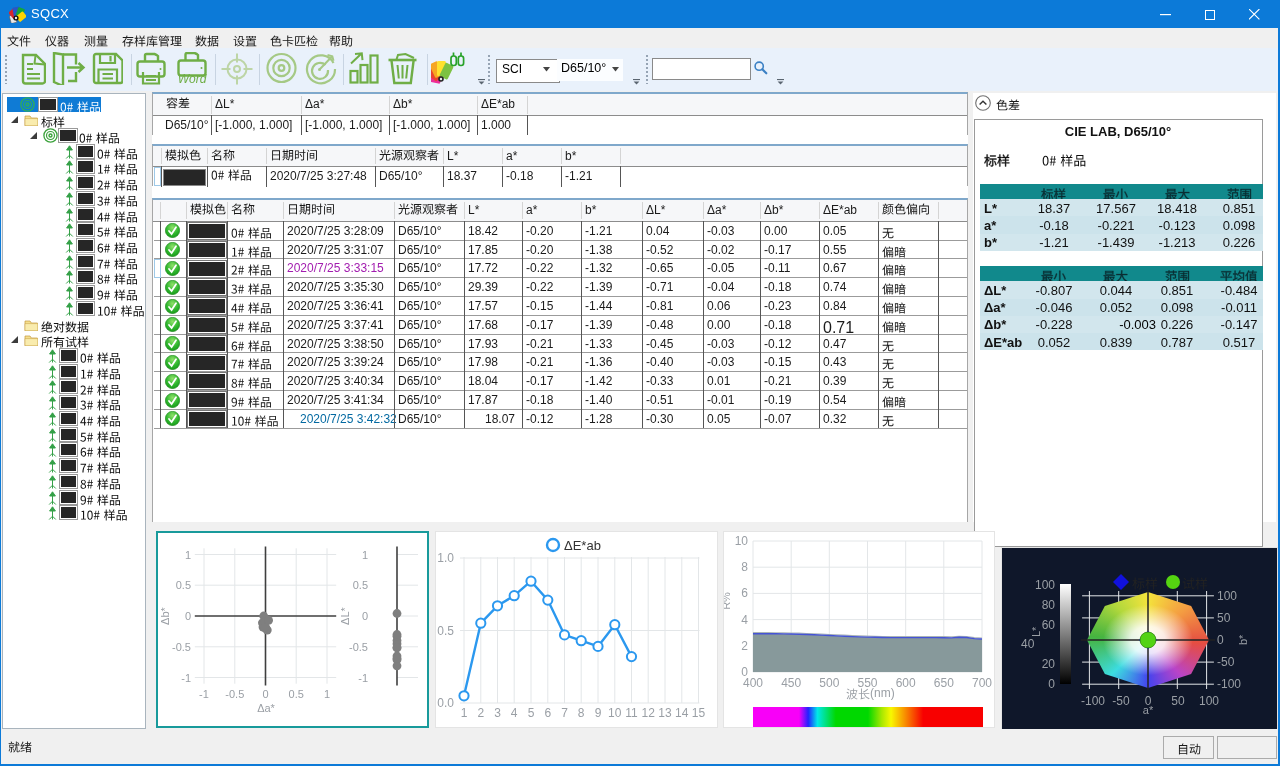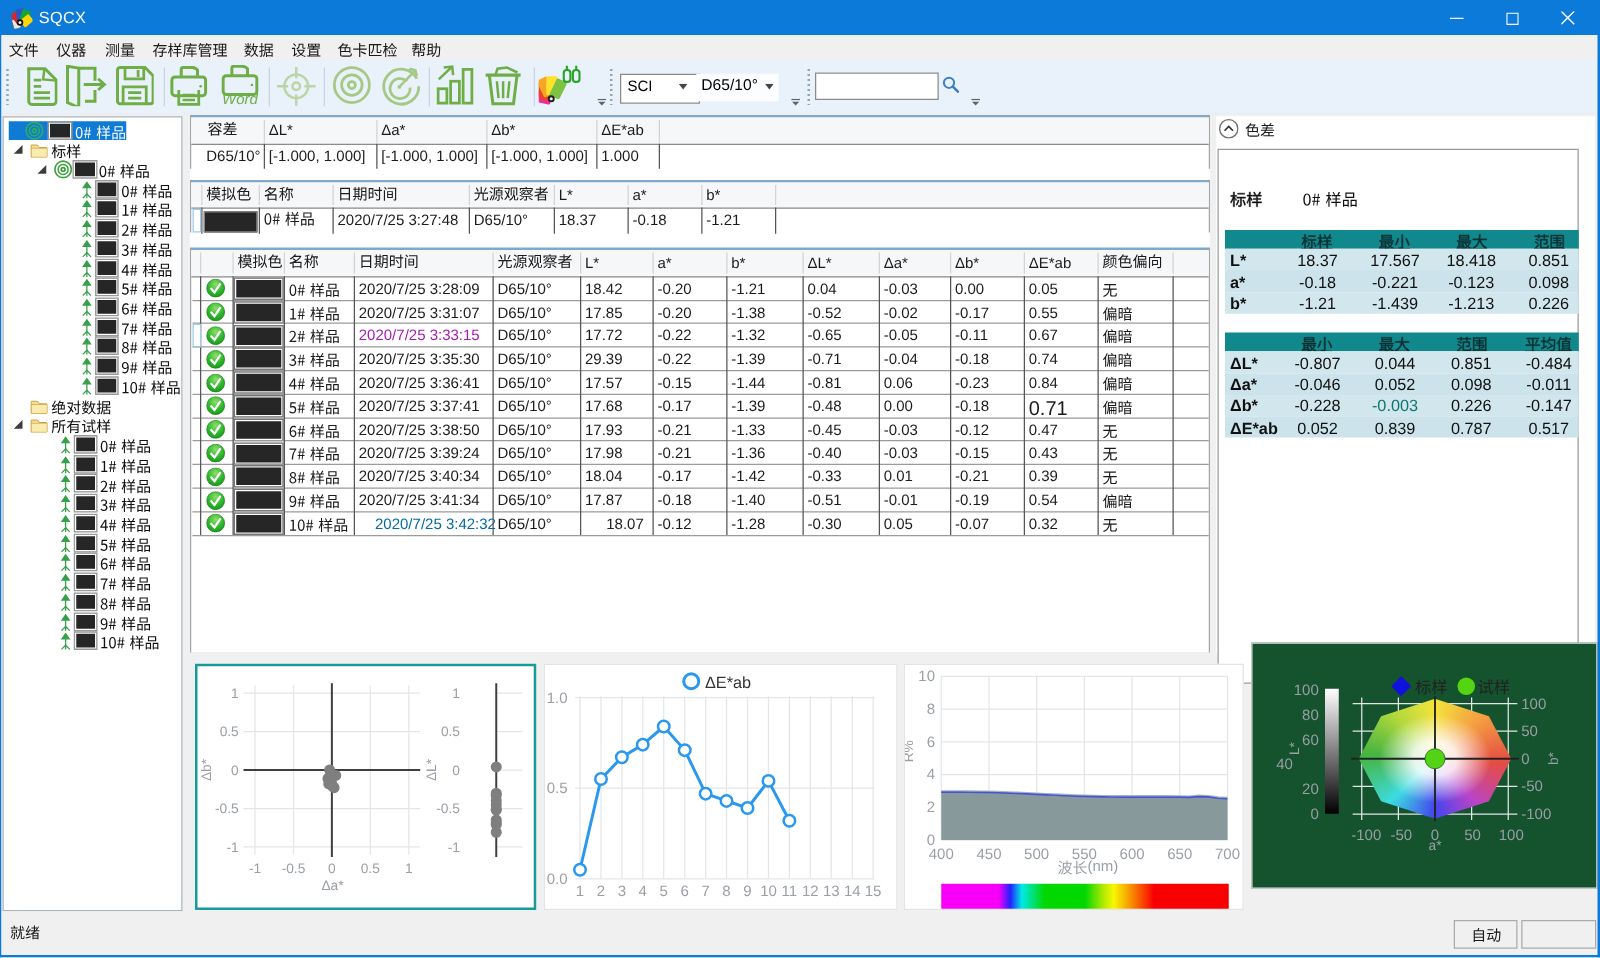--- a/index.html
+++ b/index.html
@@ -1312,20 +1312,21 @@
  <circle cx="8" cy="8" r="7.3" fill="none" stroke="#707070" stroke-width="1.1"></circle>
  <path d="M4.6 9.6 L8 6.2 L11.4 9.6" fill="none" stroke="#333" stroke-width="1.4"></path>
       </svg>
       <div style="position:absolute;left:23px;top:3px"><svg style="width:24.0px;height:12px;" viewBox="0 -880 2000 1000" preserveAspectRatio="none">
           <g fill="#1b1b1b" transform="scale(1,-1)">
             <use href="#g15" x="0"></use>
             <use href="#g40" x="1000"></use>
           </g>
         </svg></div>
       <div style="position:absolute;left:1px;top:26px;width:289px;height:428px;border:1px solid #9a9a9a;background:#fff;box-sizing:border-box"></div>
+      <div style="position:absolute;left:0;top:31px;width:290px;text-align:center;font-size:13px;font-weight:bold;color:#111">CIE LAB, D65/10°</div>
       <div style="position:absolute;left:11px;top:59px"><svg style="width:26.0px;height:13px;" viewBox="0 -880 2000 1000" preserveAspectRatio="none">
           <g fill="#111" stroke-width="28" stroke="#111" transform="scale(1,-1)">
             <use href="#g24" x="0"></use>
             <use href="#g7" x="1000"></use>
           </g>
         </svg></div>
       <div style="position:absolute;left:69px;top:59px"><svg style="width:44.3px;height:13px;" viewBox="0 -880 3410 1000" preserveAspectRatio="none">
           <g fill="#111" transform="scale(1,-1)">
             <use href="#g21" x="0"></use>
             <use href="#g22" x="555"></use>
@@ -1418,21 +1419,21 @@
       <div style="position:absolute;left:226px;top:189.8px;width:80px;text-align:center;font-size:13px;color:#111">-0.484</div>
       <div style="position:absolute;left:7px;top:205.6px;width:283px;height:17.3px;background:#cce3eb"></div>
       <div style="position:absolute;left:11px;top:207.1px;font-size:13px;font-weight:bold;color:#111">Δa*</div>
       <div style="position:absolute;left:41px;top:207.1px;width:80px;text-align:center;font-size:13px;color:#111">-0.046</div>
       <div style="position:absolute;left:103px;top:207.1px;width:80px;text-align:center;font-size:13px;color:#111">0.052</div>
       <div style="position:absolute;left:164px;top:207.1px;width:80px;text-align:center;font-size:13px;color:#111">0.098</div>
       <div style="position:absolute;left:226px;top:207.1px;width:80px;text-align:center;font-size:13px;color:#111">-0.011</div>
       <div style="position:absolute;left:7px;top:222.9px;width:283px;height:17.3px;background:#d2e6ed"></div>
       <div style="position:absolute;left:11px;top:224.4px;font-size:13px;font-weight:bold;color:#111">Δb*</div>
       <div style="position:absolute;left:41px;top:224.4px;width:80px;text-align:center;font-size:13px;color:#111">-0.228</div>
-      <div style="position:absolute;left:103px;top:224.4px;width:80px;text-align:center;font-size:13px;color:#0f766e">-0.003</div>
+      <div style="position:absolute;left:103px;top:224.4px;width:80px;text-align:right;font-size:13px;color:#000000">-0.003</div>
       <div style="position:absolute;left:164px;top:224.4px;width:80px;text-align:center;font-size:13px;color:#111">0.226</div>
       <div style="position:absolute;left:226px;top:224.4px;width:80px;text-align:center;font-size:13px;color:#111">-0.147</div>
       <div style="position:absolute;left:7px;top:240.2px;width:283px;height:17.3px;background:#cce3eb"></div>
       <div style="position:absolute;left:11px;top:241.7px;font-size:13px;font-weight:bold;color:#111">ΔE*ab</div>
       <div style="position:absolute;left:41px;top:241.7px;width:80px;text-align:center;font-size:13px;color:#111">0.052</div>
       <div style="position:absolute;left:103px;top:241.7px;width:80px;text-align:center;font-size:13px;color:#111">0.839</div>
       <div style="position:absolute;left:164px;top:241.7px;width:80px;text-align:center;font-size:13px;color:#111">0.787</div>
       <div style="position:absolute;left:226px;top:241.7px;width:80px;text-align:center;font-size:13px;color:#111">0.517</div>
     </div>
     <div style="position:absolute;left:156px;top:531px;width:273px;height:197px;background:#fff;border:2px solid #189a9b;box-sizing:border-box"><svg width="269" height="193" viewBox="0 0 269 193">
@@ -1578,21 +1579,21 @@
         <text transform="translate(6 69) rotate(-90)" font-size="11" fill="#9a9fa5" text-anchor="middle">R%</text>
       </svg><div style="position:absolute;left:122px;top:154px;display:flex;align-items:center;font-size:12px;color:#9a9fa5">
         <svg style="width:24.0px;height:12px;" viewBox="0 -880 2000 1000" preserveAspectRatio="none">
           <g fill="#9a9fa5" transform="scale(1,-1)">
             <use href="#g67" x="0"></use>
             <use href="#g68" x="1000"></use>
           </g>
         </svg>
         <span>(nm)</span>
       </div><div style="position:absolute;left:29px;top:175px;width:230px;height:20px;background:linear-gradient(to right,#f800f8 0%,#f800f8 20%,#2222ff 24%,#00e8e8 28%,#00d800 36%,#00d800 50%,#a8e800 56%,#f8f800 60%,#f89000 66%,#f80000 74%,#f80000 100%)"></div></div>
-    <div style="position:absolute;left:1001px;top:514px;width:277px;height:197px;background:#14532d;border:1px solid #e4e4e4;box-sizing:border-box">
+    <div style="position:absolute;left:1001px;top:547px;width:277px;height:197px;background:#0f172a;border:1px solid #e4e4e4;box-sizing:border-box">
       <svg style="position:absolute;left:111px;top:26px" width="100" height="16" viewBox="0 0 100 16">
         <path d="M8 0 L16 8 L8 16 L0 8 z" fill="#1111dd"></path>
         <circle cx="60" cy="8" r="7" fill="#55d411"></circle>
       </svg>
       <div style="position:absolute;left:130px;top:27px"><svg style="width:26.0px;height:13px;" viewBox="0 -880 2000 1000" preserveAspectRatio="none">
           <g fill="#222" transform="scale(1,-1)">
             <use href="#g24" x="0"></use>
             <use href="#g7" x="1000"></use>
           </g>
         </svg></div>

